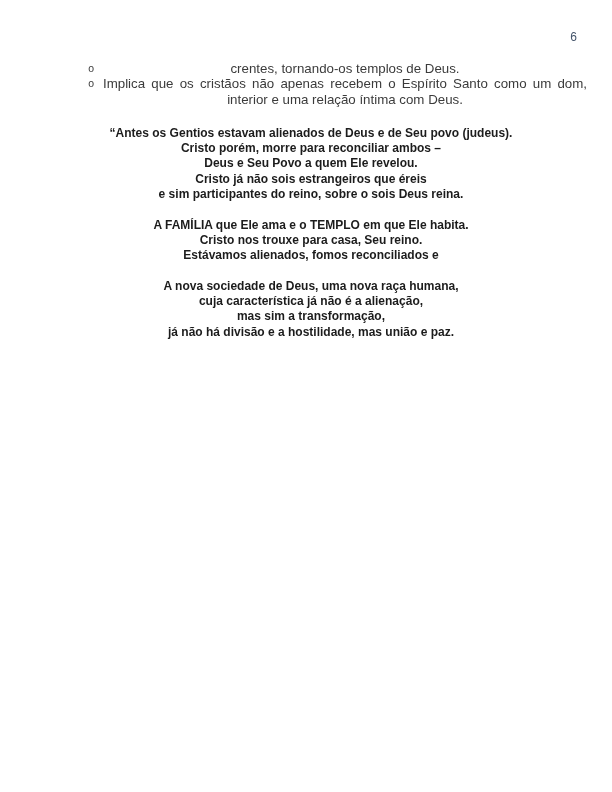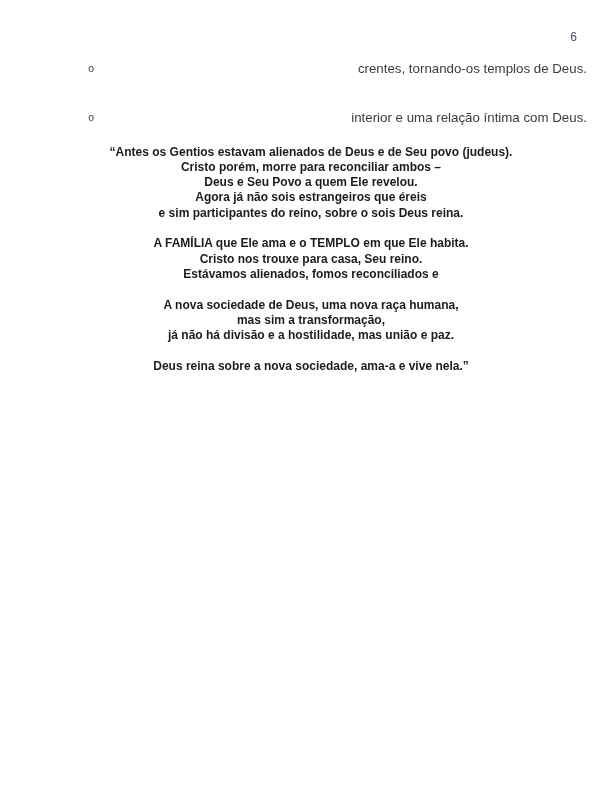--- a/index.html
+++ b/index.html
@@ -20,59 +20,58 @@
     font-size:13.3px;line-height:15.3px;color:var(--body);
   }
   .bullet-item{position:relative;padding-left:16px;}
   .bullet-marker{
     position:absolute;left:1px;top:1px;
     font-family:"Liberation Mono","DejaVu Sans Mono",monospace;
     font-size:10.5px;line-height:15.3px;color:var(--body);
   }
   .bline{height:15.3px;overflow:hidden;}
   .bline.just{text-align:justify;text-align-last:justify;}
-  .bline.left{text-align:right;margin-top:34px;}
+  .bline.left{text-align:center;}
   .quote{
     margin:19px 0 0 61px;width:500px;text-align:center;
     font-weight:bold;font-size:12px;line-height:15.3px;color:var(--quote);
   }
   .stanza{margin:0 0 15.3px 0;}
   .stanza:last-child{margin-bottom:0;}
   .qline{height:15.3px;overflow:hidden;}
 </style>
 </head>
 <body>
 
 <div class="page-number">6</div>
 
 <div class="bullets" id="bullets">
     <div class="bullet-item">
       <span class="bullet-marker">o</span>
       <div class="bline left">crentes, tornando-os templos de Deus.</div>
     </div>
     <div class="bullet-item">
       <span class="bullet-marker">o</span>
+      <div class="bline just">Implica que os cristãos não apenas recebem o Espírito Santo como um dom,</div>
       <div class="bline left">interior e uma relação íntima com Deus.</div>
     </div>
   </div>
 
 <div class="quote" id="quote">
     <div class="stanza">
       <div class="qline">“Antes os Gentios estavam alienados de Deus e de Seu povo (judeus).</div>
       <div class="qline">Cristo porém, morre para reconciliar ambos –</div>
       <div class="qline">Deus e Seu Povo a quem Ele revelou.</div>
-      <div class="qline">Agora já não sois estrangeiros que éreis</div>
+      <div class="qline">Cristo já não sois estrangeiros que éreis</div>
       <div class="qline">e sim participantes do reino, sobre o sois Deus reina.</div>
     </div>
     <div class="stanza">
       <div class="qline">A FAMÍLIA que Ele ama e o TEMPLO em que Ele habita.</div>
       <div class="qline">Cristo nos trouxe para casa, Seu reino.</div>
       <div class="qline">Estávamos alienados, fomos reconciliados e</div>
     </div>
     <div class="stanza">
       <div class="qline">A nova sociedade de Deus, uma nova raça humana,</div>
+      <div class="qline">cuja característica já não é a alienação,</div>
       <div class="qline">mas sim a transformação,</div>
       <div class="qline">já não há divisão e a hostilidade, mas união e paz.</div>
-    </div>
-    <div class="stanza">
-      <div class="qline">Deus reina sobre a nova sociedade, ama-a e vive nela.”</div>
     </div>
   </div>
 
 </body></html>

